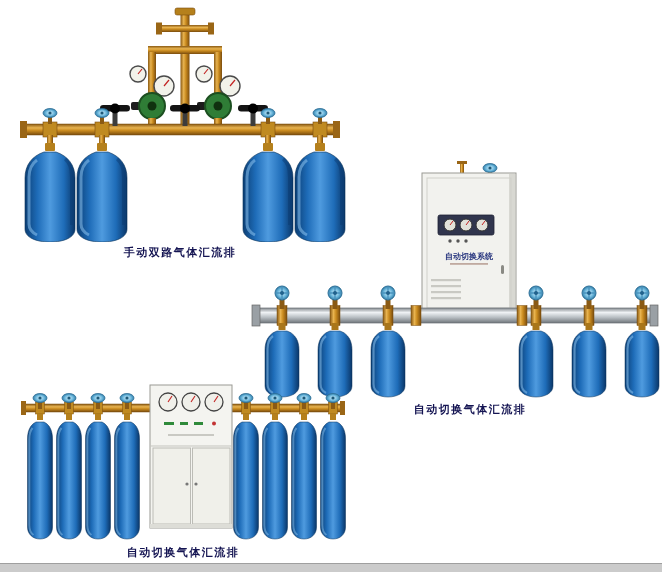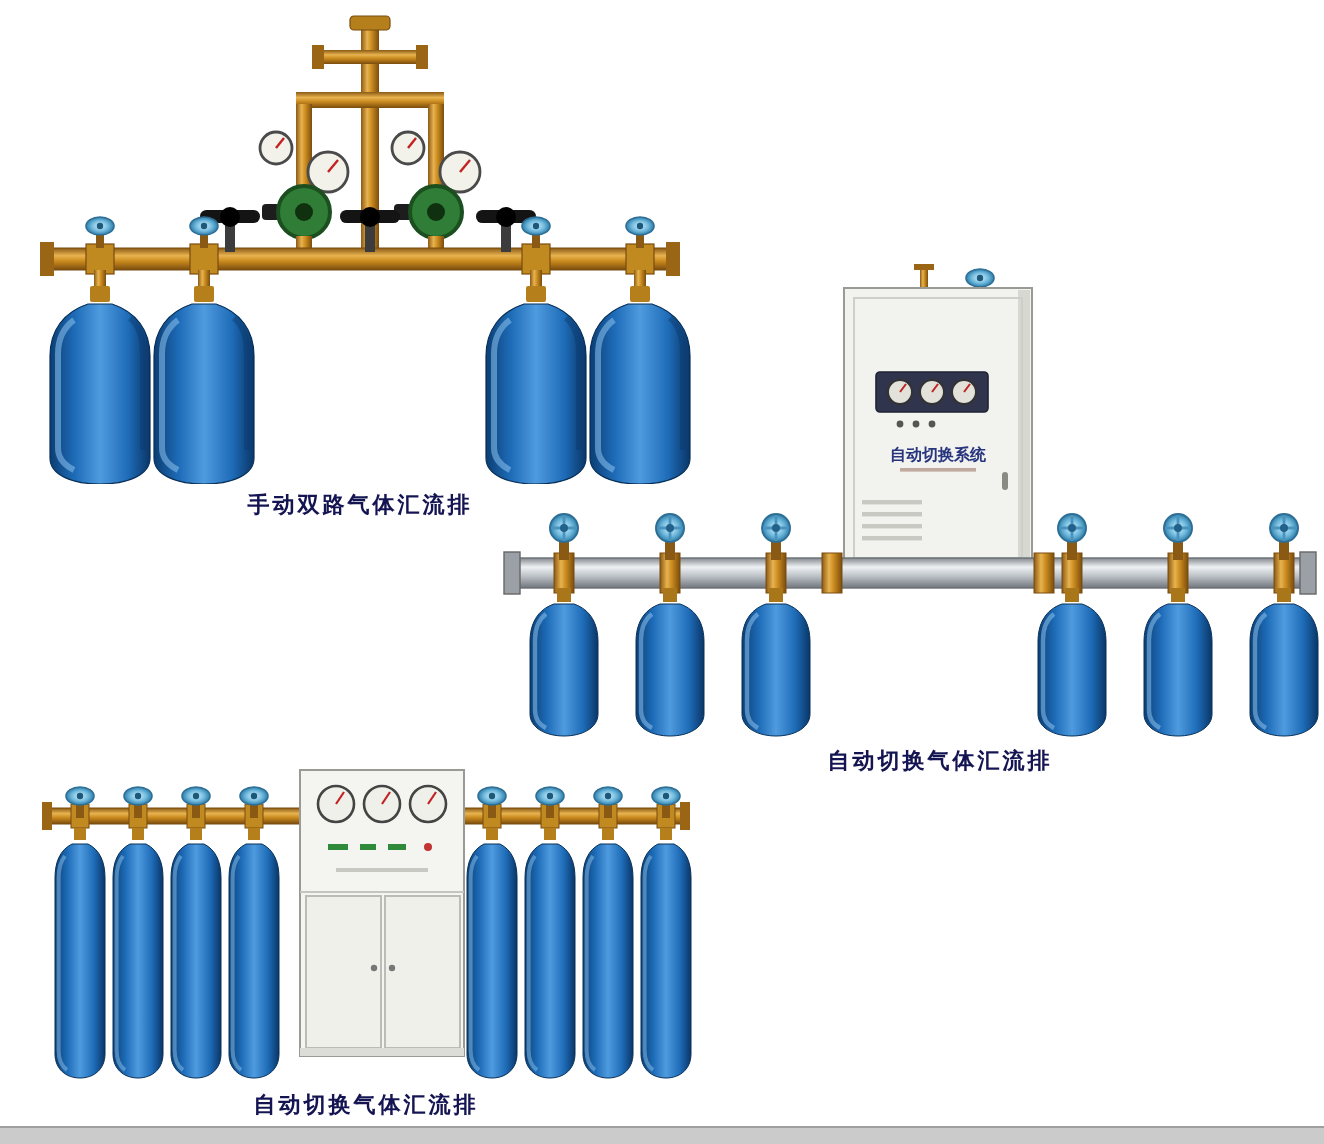--- a/index.html
+++ b/index.html
@@ -3,21 +3,21 @@
 <meta charset="utf-8">
 <style>
   html,body{margin:0;padding:0}
   body{
     width:662px;height:572px;position:relative;overflow:hidden;
     background:#ffffff;
     font-family:"Liberation Sans", sans-serif;
   }
   figure.product{position:absolute;margin:0;padding:0}
   #fig1{left:10px;top:6px;width:340px}
-  #fig2{left:250px;top:132px;width:410px}
+  #fig2{left:250px;top:161px;width:410px}
   #fig3{left:18px;top:378px;width:330px}
   .caption{
     font-size:11px;font-weight:bold;color:#141452;
     text-align:center;letter-spacing:1.5px;margin-top:3px;
   }
   #fig2 .caption{transform:translateX(15px)}
   .bottom-strip{
     position:absolute;left:0;top:563px;width:662px;height:9px;
     background:#cbcbcb;border-top:1px solid #9f9f9f;box-sizing:border-box;
   }

